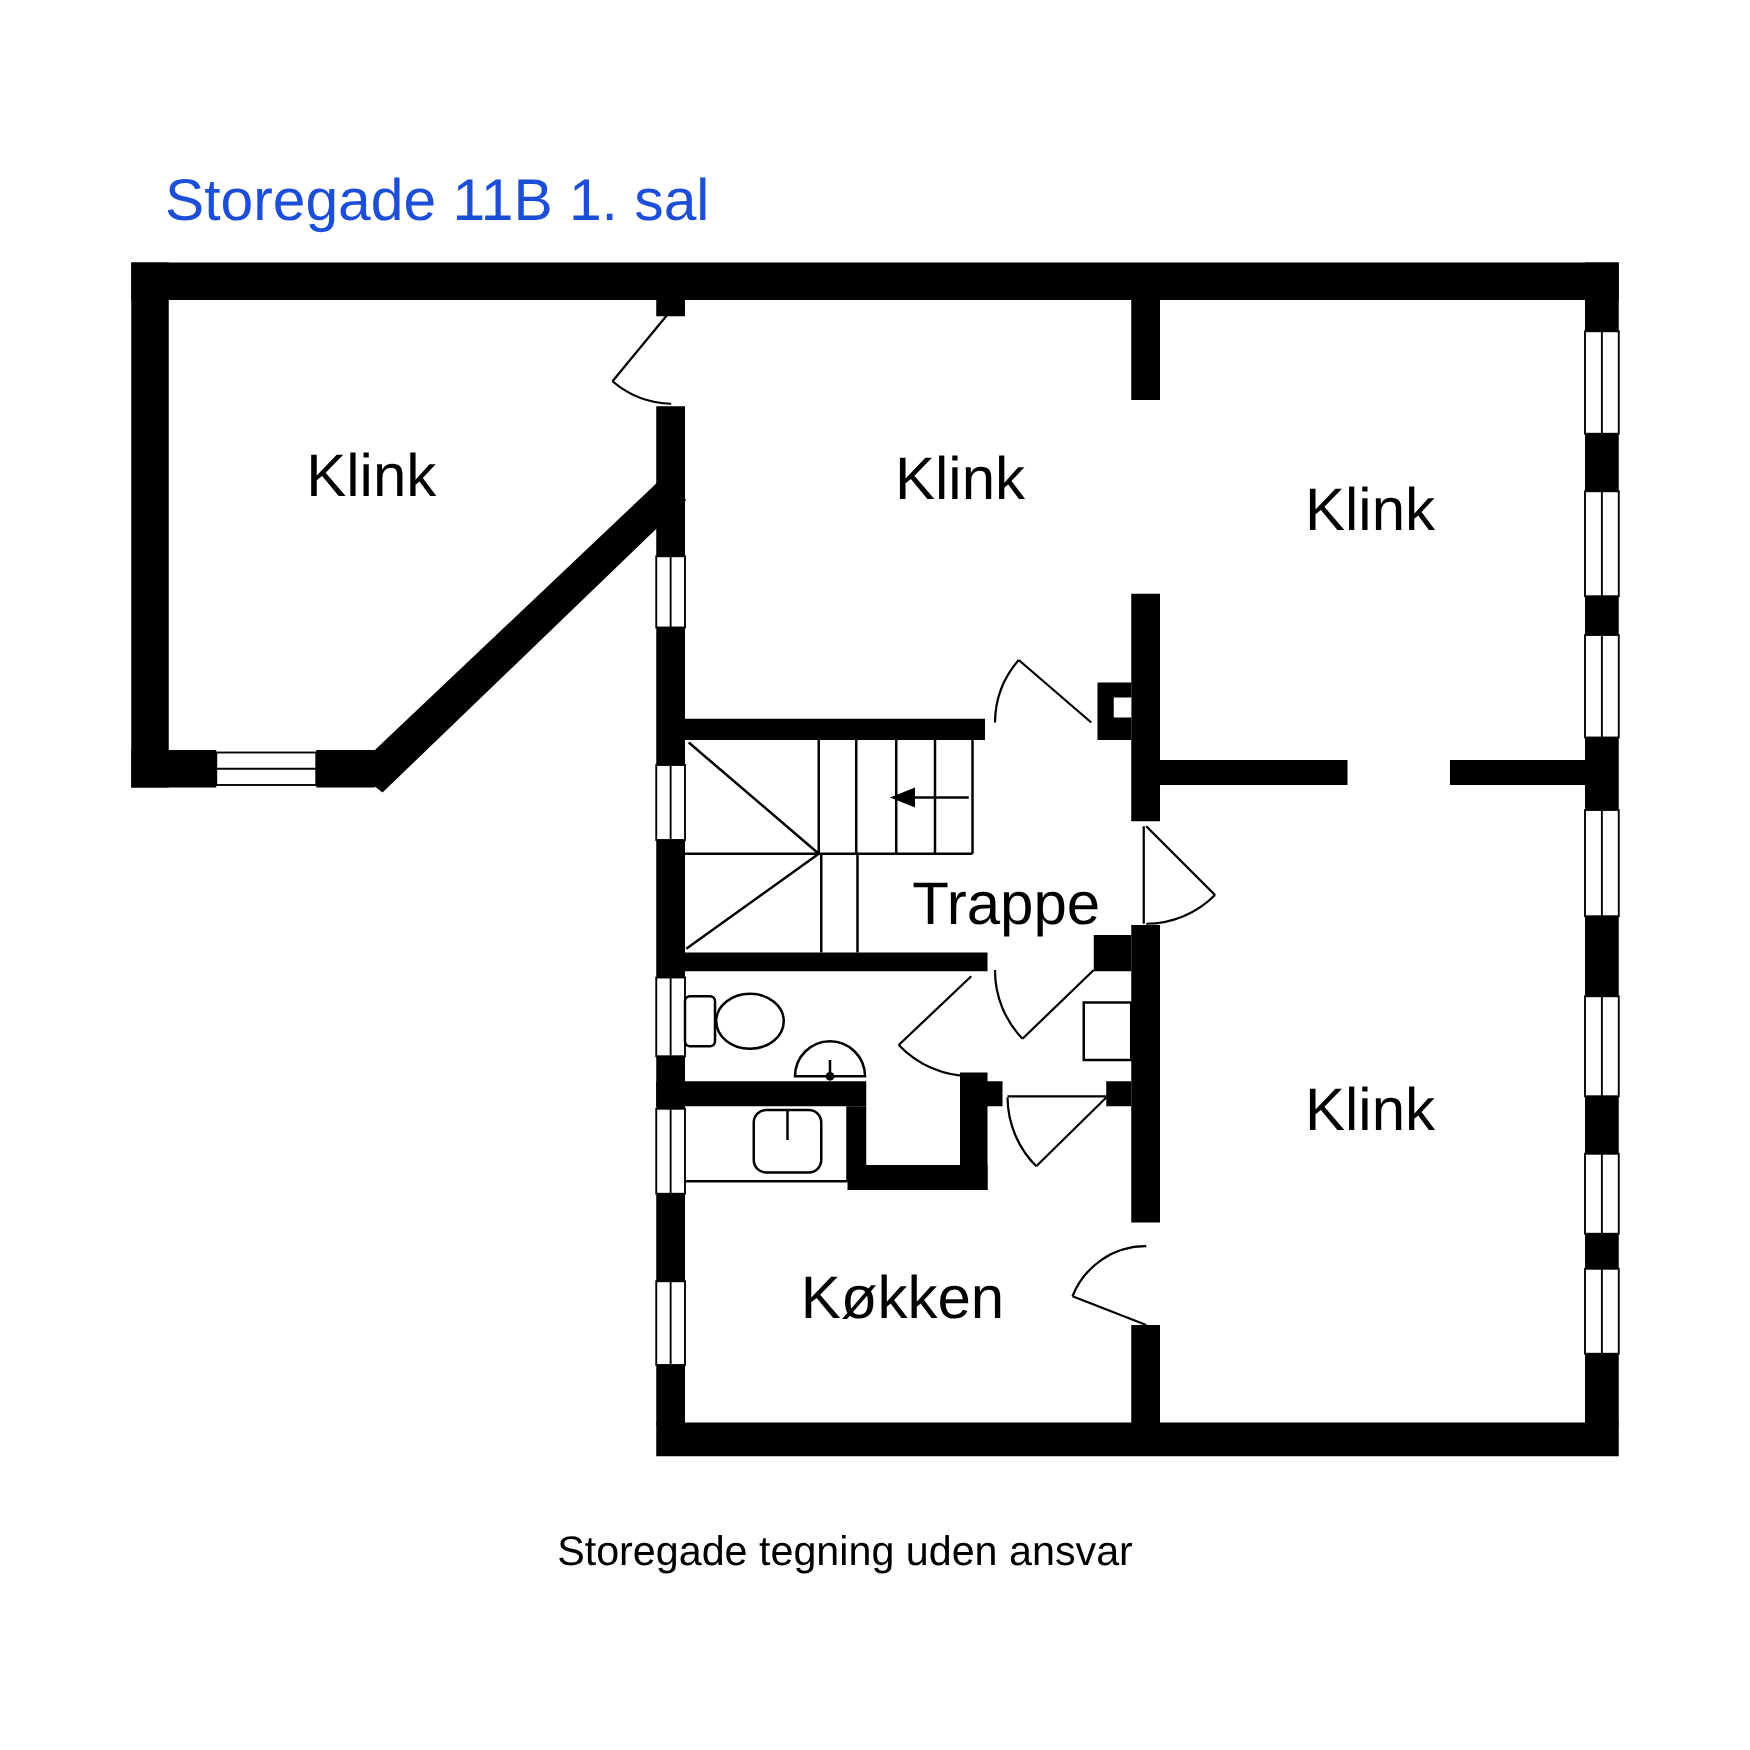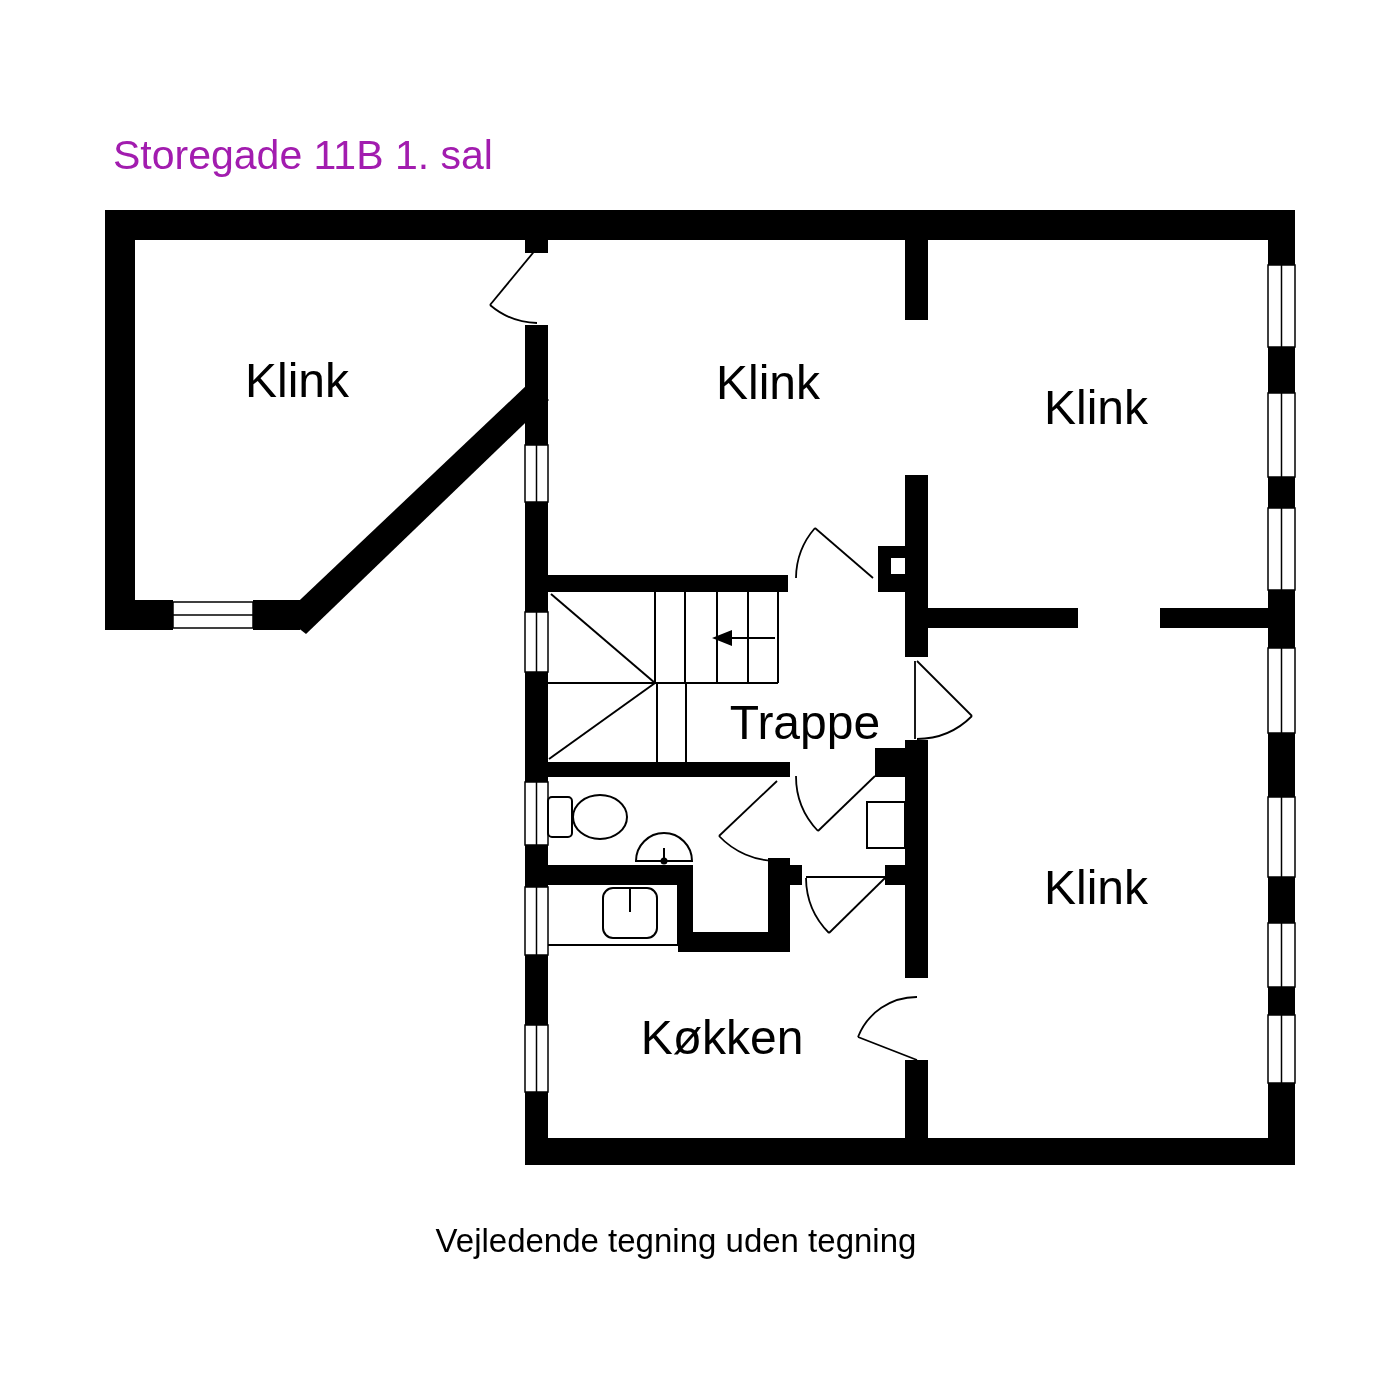--- a/index.html
+++ b/index.html
@@ -1,18 +1,18 @@
 <!DOCTYPE html>
 <html><head>
 <meta charset="utf-8">
 <style>
   html,body{margin:0;padding:0;background:#ffffff;}
   .canvas{position:relative;width:1400px;height:1400px;background:#ffffff;overflow:hidden;
           font-family:"Liberation Sans", sans-serif;}
-  .title{position:absolute;left:113px;top:132px;font-size:41px;color:#a21caf;white-space:nowrap;}
+  .title{position:absolute;left:132px;top:132px;font-size:47px;color:#1d4ed8;white-space:nowrap;}
   .footer{position:absolute;left:0;top:1222px;width:1552px;text-align:center;font-size:33px;color:#000;white-space:nowrap;}
   .footer-inner{display:inline-block;transform:translateX(-100px);}
   svg{position:absolute;left:0;top:0;}
   .wall{fill:#000000;stroke:none;}
   .winbox{fill:#ffffff;stroke:#000000;stroke-width:1.5;}
   .winline{stroke:#000000;stroke-width:1.5;}
   .thin{stroke:#000000;stroke-width:2;fill:none;}
   .door{stroke:#000000;stroke-width:1.8;fill:none;}
   .fixture{fill:#ffffff;stroke:#000000;stroke-width:2;}
   .roomlabel{font-family:"Liberation Sans", sans-serif;font-size:48px;fill:#000;}
@@ -206,15 +206,15 @@
 
     <text class="roomlabel mid" x="297" y="397">Klink</text>
     <text class="roomlabel mid" x="768" y="399">Klink</text>
     <text class="roomlabel mid" x="1096" y="424">Klink</text>
     <text class="roomlabel mid" x="805" y="739">Trappe</text>
     <text class="roomlabel mid" x="1096" y="904">Klink</text>
     <text class="roomlabel mid" x="722" y="1054">Køkken</text>
   </svg>
 
   <div class="footer">
-    <span class="footer-inner">Vejledende tegning uden tegning</span>
+    <span class="footer-inner">Storegade tegning uden ansvar</span>
   </div>
 </div>
 
 </body></html>

